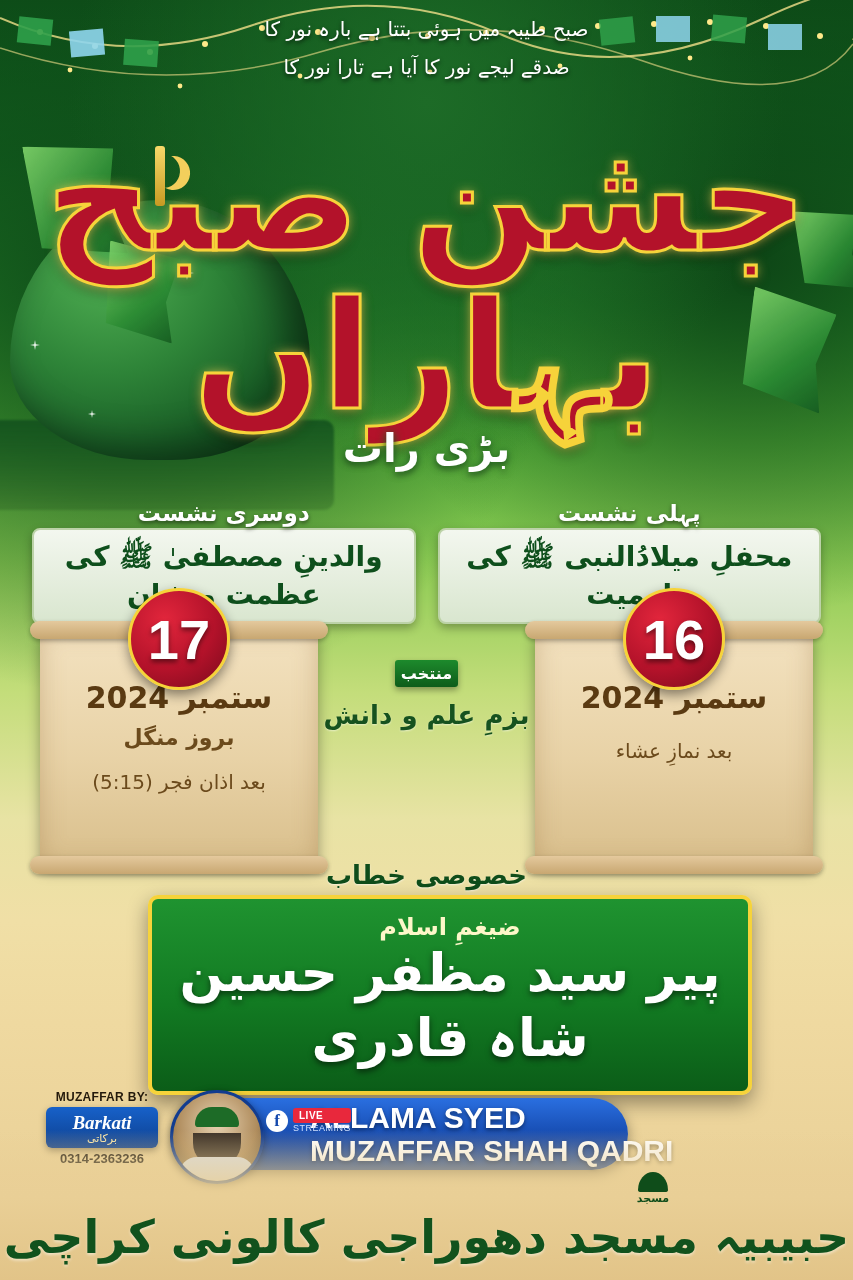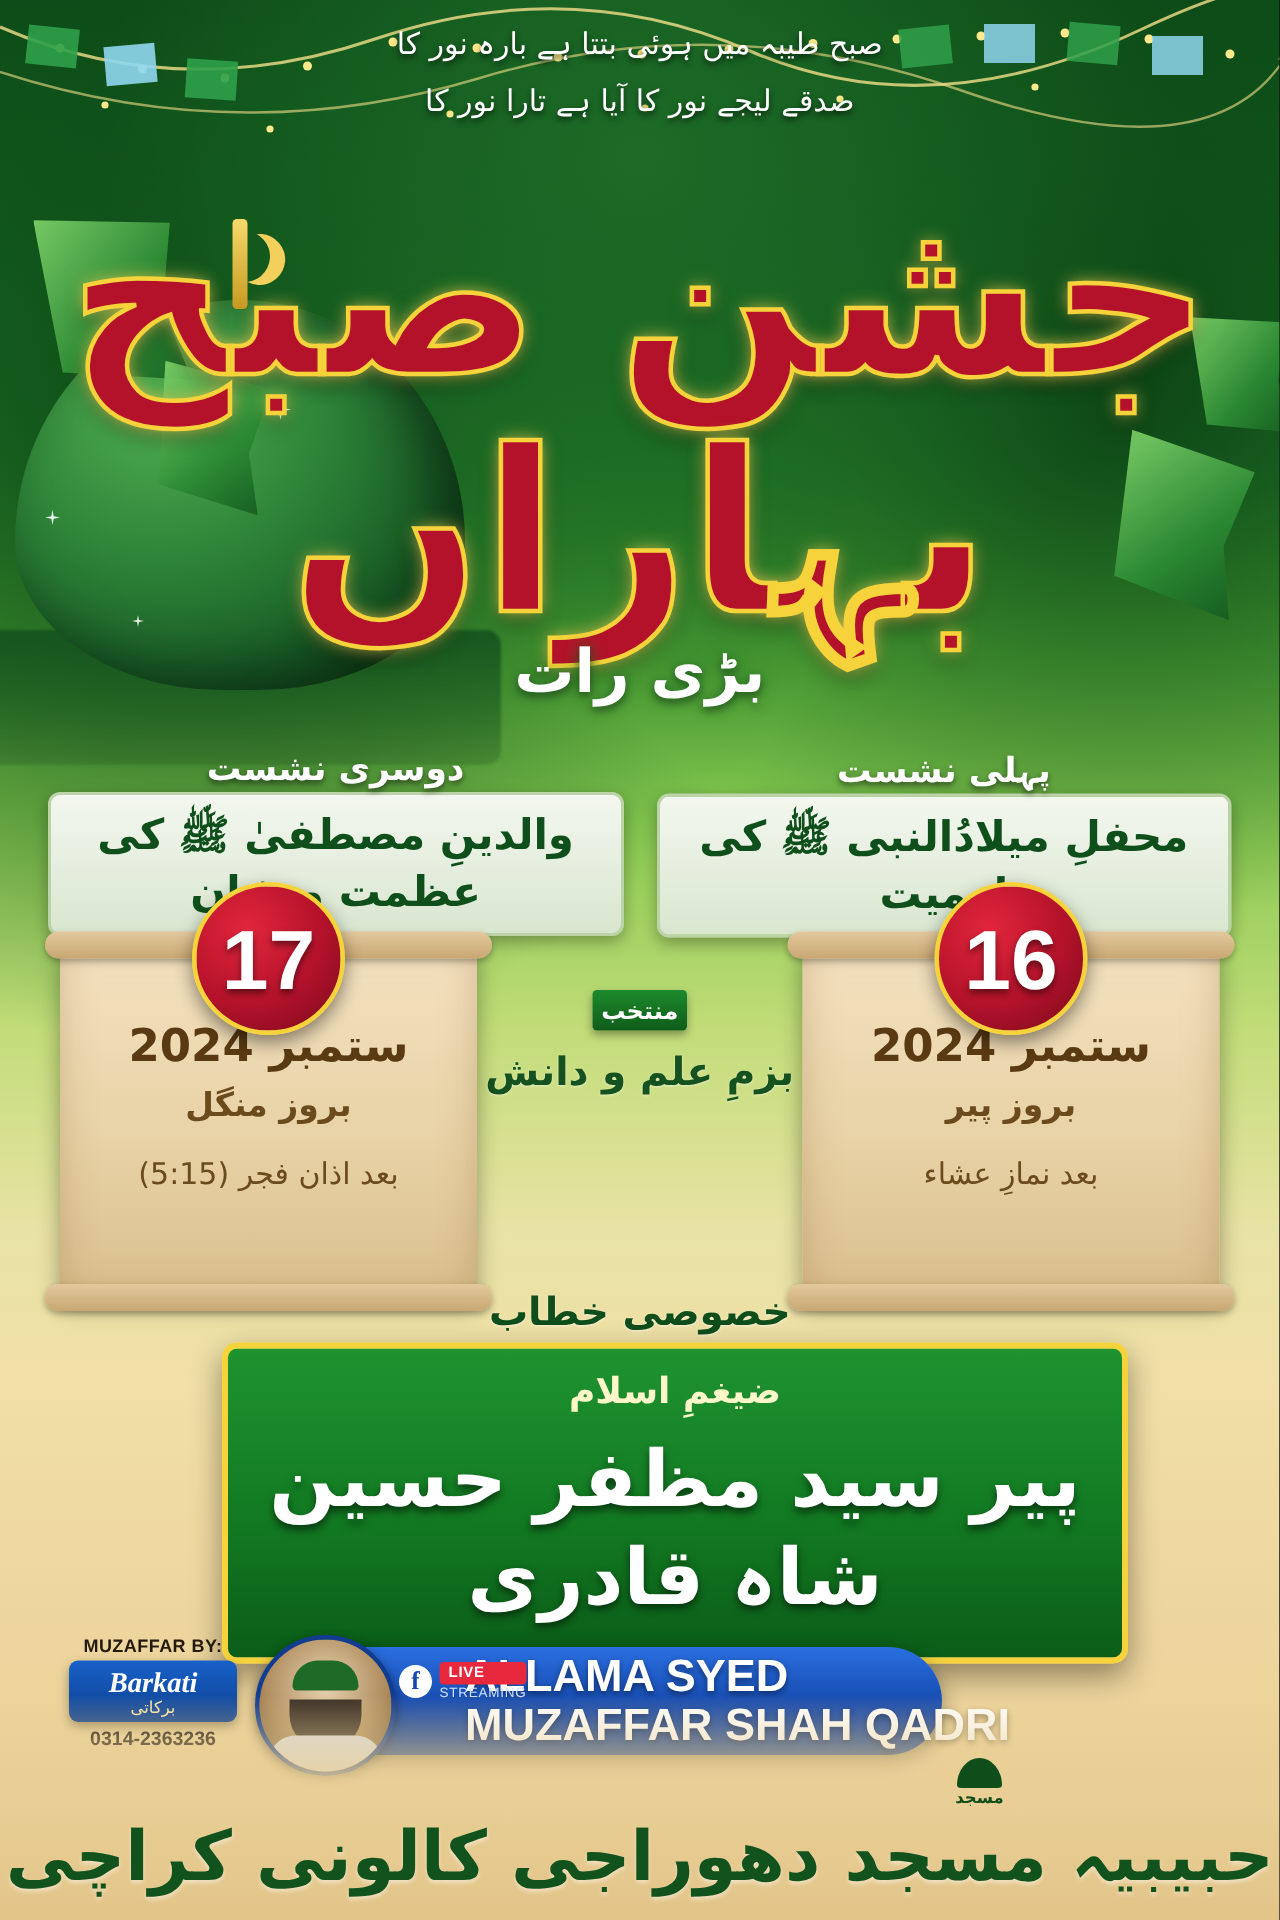--- a/index.html
+++ b/index.html
@@ -313,21 +313,21 @@
     border-radius: 10px;
     box-shadow: 0 8px 20px rgba(0,0,0,.4);
     text-align:center;
     direction:rtl;
   }
   .speaker-title {
     font-family:"DejaVu Sans", sans-serif;
     font-size: 24px;
     color:#fdf7c9;
     font-weight:bold;
-    margin-bottom: 14px;
+    margin-bottom: 0;
   }
   .speaker-name {
     font-family:"DejaVu Sans", sans-serif;
     font-size: 52px;
     font-weight:bold;
     color:#ffffff;
     line-height:1.25;
     text-shadow: 0 3px 6px rgba(0,0,0,.55);
   }
 
@@ -570,21 +570,20 @@
       <div class="session-kicker">دوسری نشست</div>
       <div class="session-body">والدینِ مصطفیٰ ﷺ کی عظمت و شان</div>
     </div>
   </div>
 
   <div class="dates">
 
     <div class="scroll">
       <div class="badge">16</div>
       <div class="scroll-line1">ستمبر 2024</div>
-      <div class="scroll-line2">بروز پیر</div>
       <div class="scroll-line3">بعد نمازِ عشاء</div>
     </div>
 
     <div class="center-note">
       <div class="center-flagtag">منتخب</div>
       <div class="center-note-text">بزمِ علم و دانش</div>
     </div>
 
     <div class="scroll">
       <div class="badge">17</div>

